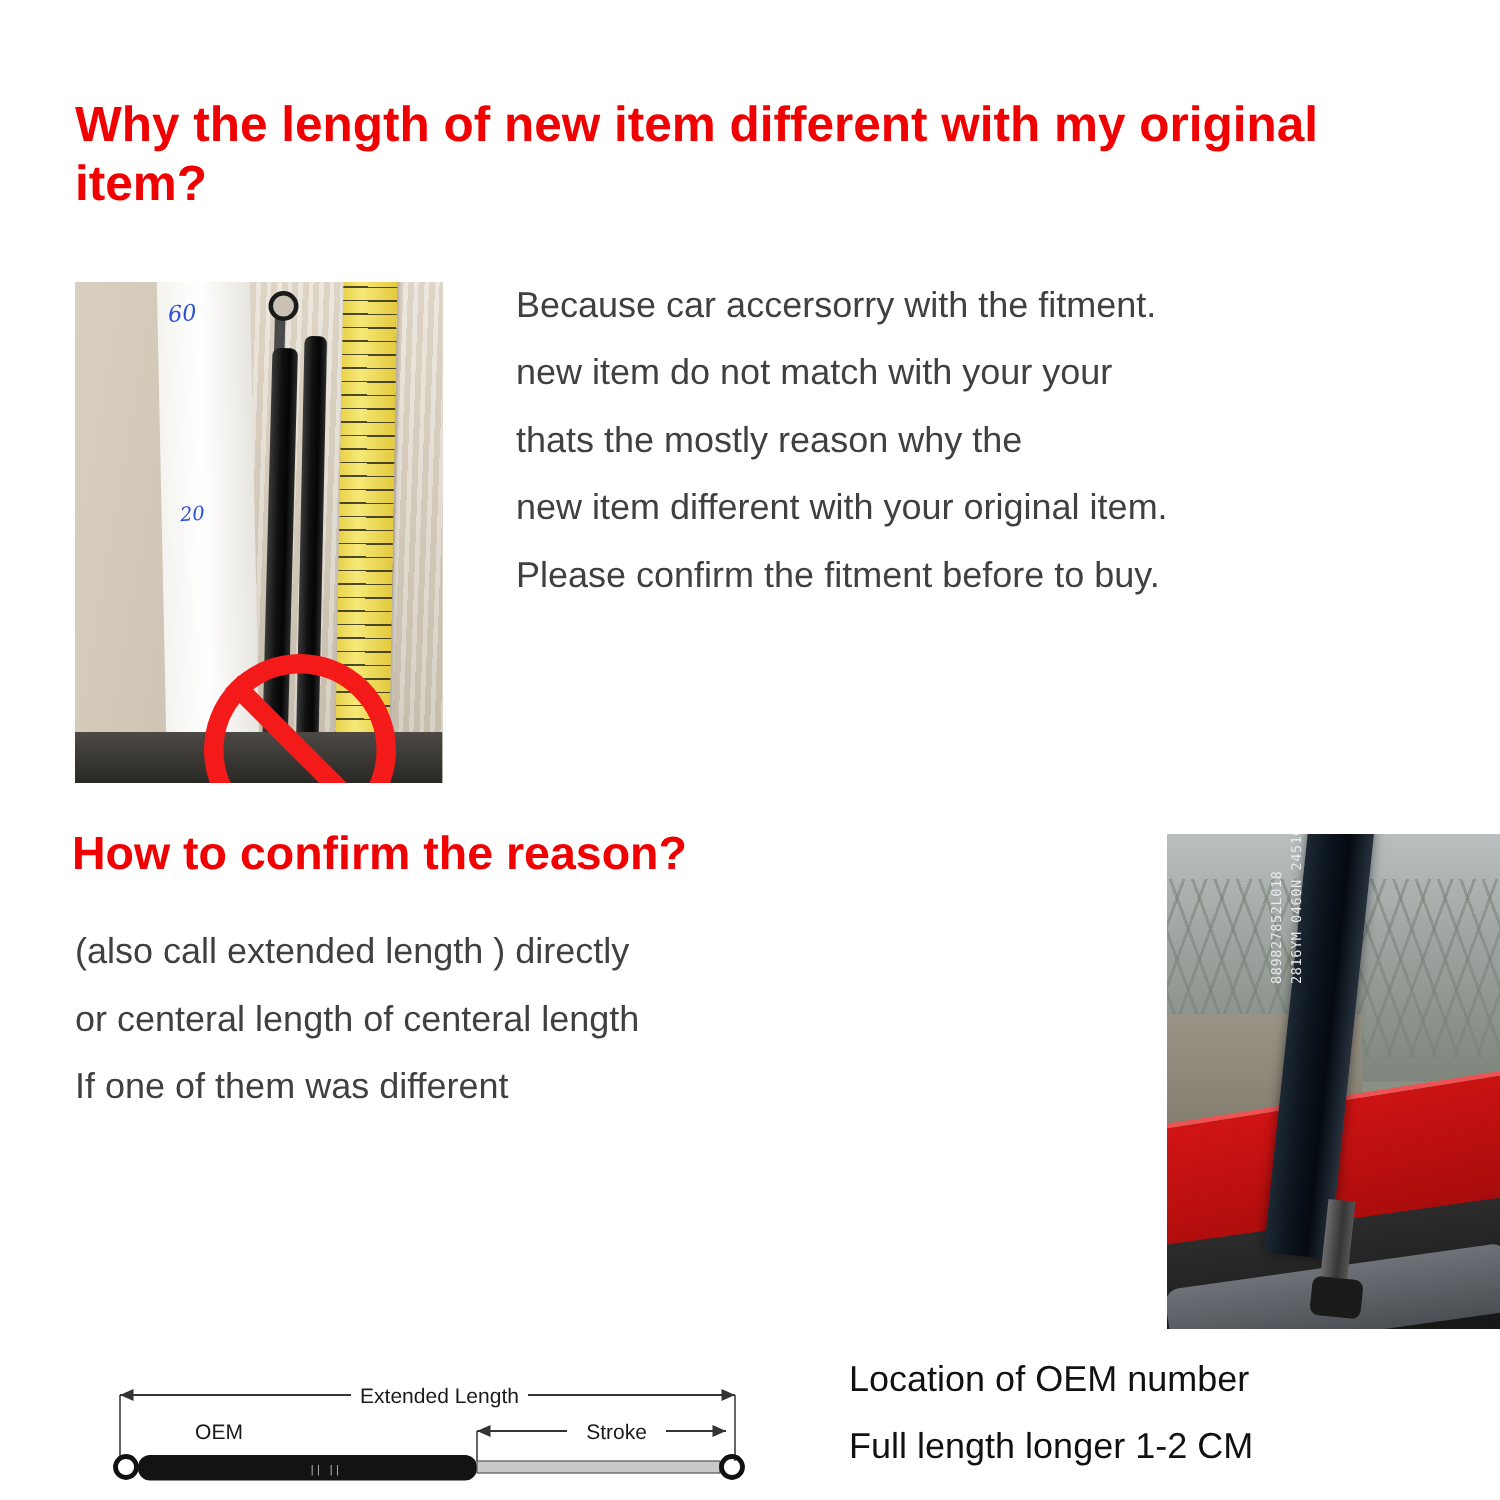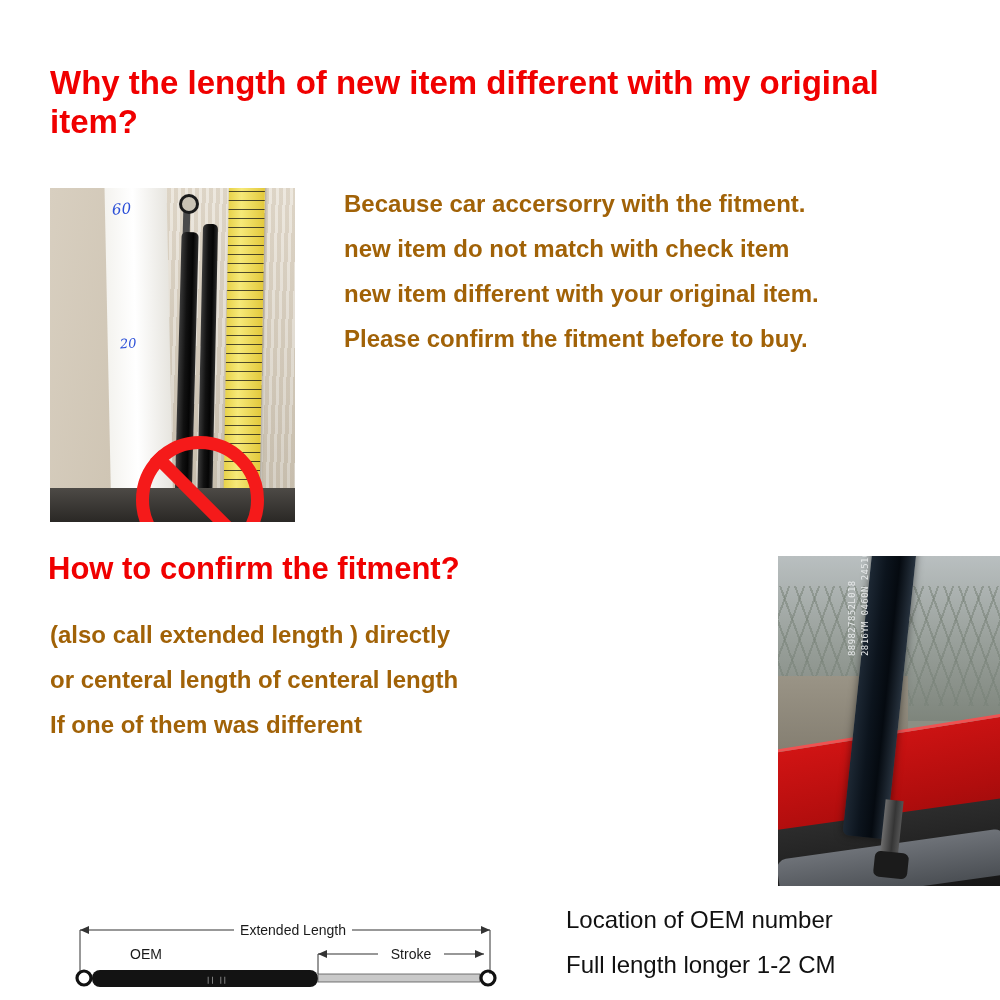--- a/index.html
+++ b/index.html
@@ -41,22 +41,21 @@
     top: 523px;
     width: 700px;
     font-size: 31px;
   }
 
   
   .para {
     position: absolute;
     font-size: 24px;
     line-height: 1.0;
-    color: #a16207;
-    font-weight: bold;
+    color: #404040;
   }
   .para .line {
     display: block;
     margin-bottom: 21px;
     white-space: nowrap;
   }
   #para-why {
     left: 344px;
     top: 164px;
     width: 620px;
@@ -315,26 +314,27 @@
     <div class="floor"></div>
 
     <div id="prohibition-sign">
       <div class="ring"></div>
       <div class="bar"></div>
     </div>
   </div>
 
   <div class="para" id="para-why">
     <span class="line">Because car accersorry with the fitment.</span>
-    <span class="line">new item do not match with check item</span>
+    <span class="line">new item do not match with your your</span>
+    <span class="line">thats the mostly reason why the</span>
     <span class="line">new item different with your original item.</span>
     <span class="line">Please confirm the fitment before to buy.</span>
   </div>
 
-  <div class="heading-red" id="heading-2">How to confirm the fitment?</div>
+  <div class="heading-red" id="heading-2">How to confirm the reason?</div>
 
   <div class="para" id="para-how">
     <span class="line">(also call extended length ) directly</span>
     <span class="line">or centeral length of centeral length</span>
     <span class="line">If one of them was different</span>
   </div>
 
   <div id="photo-oem">
     <div class="sky"></div>
     <div class="fence"></div>

